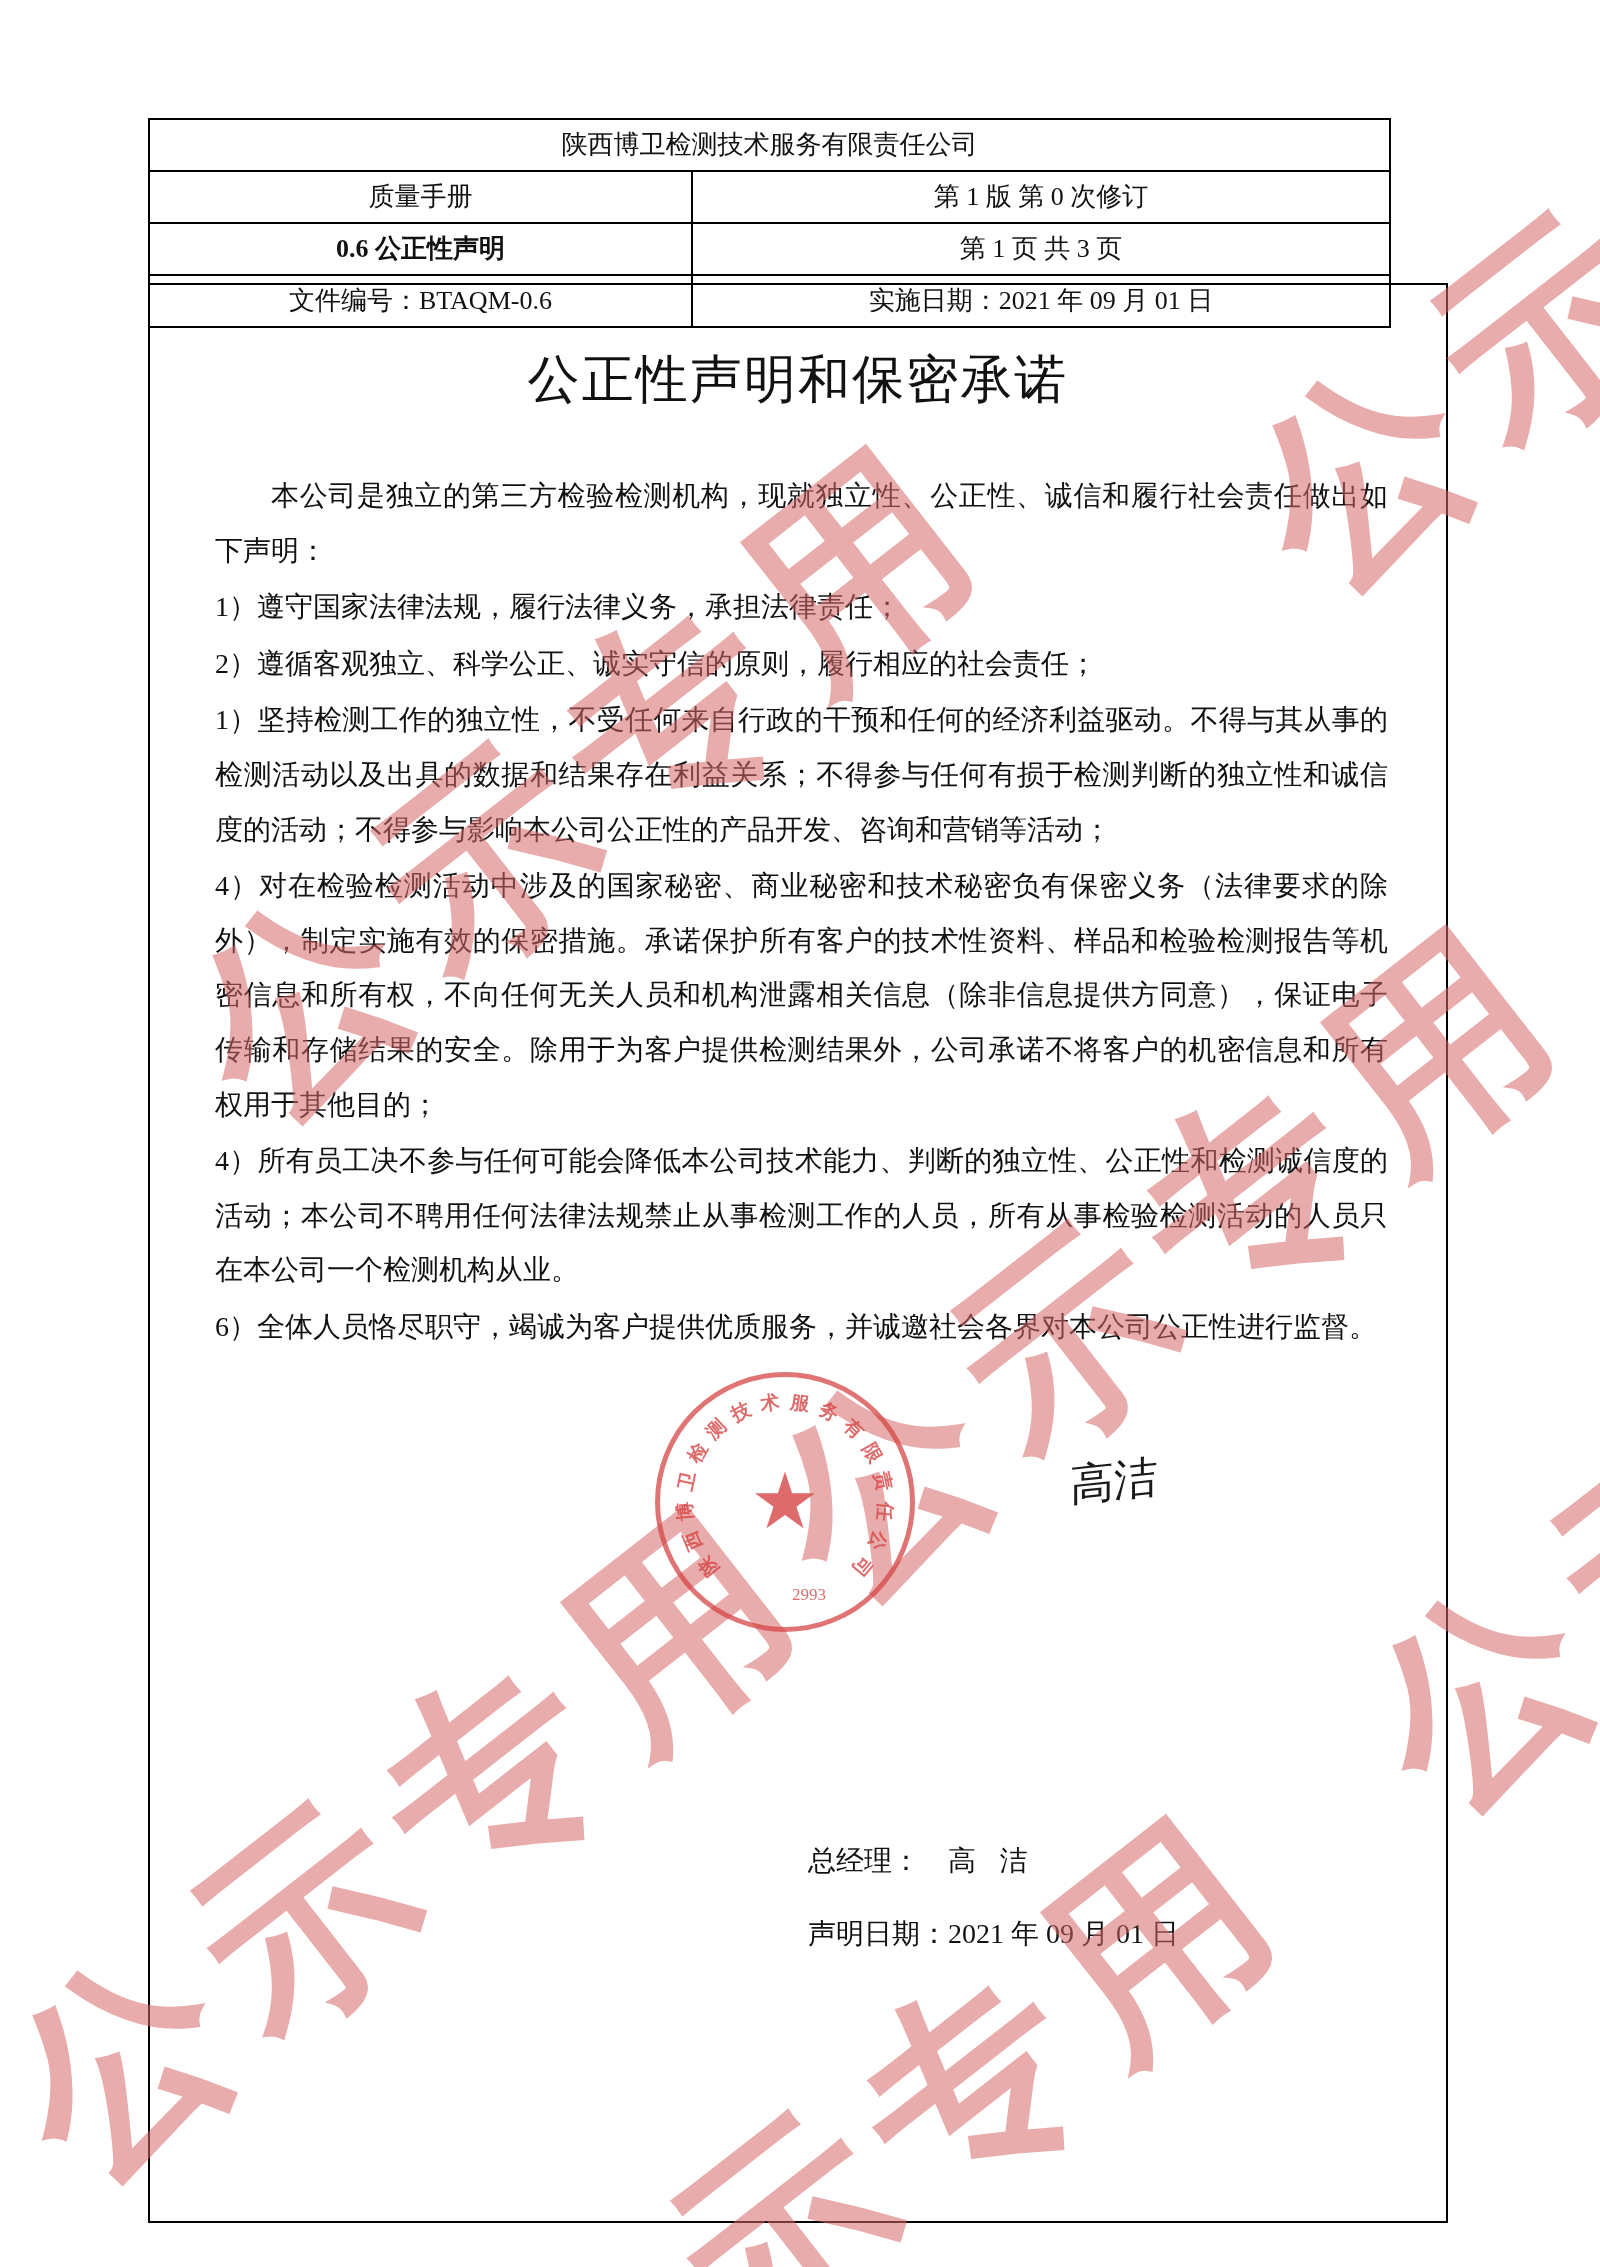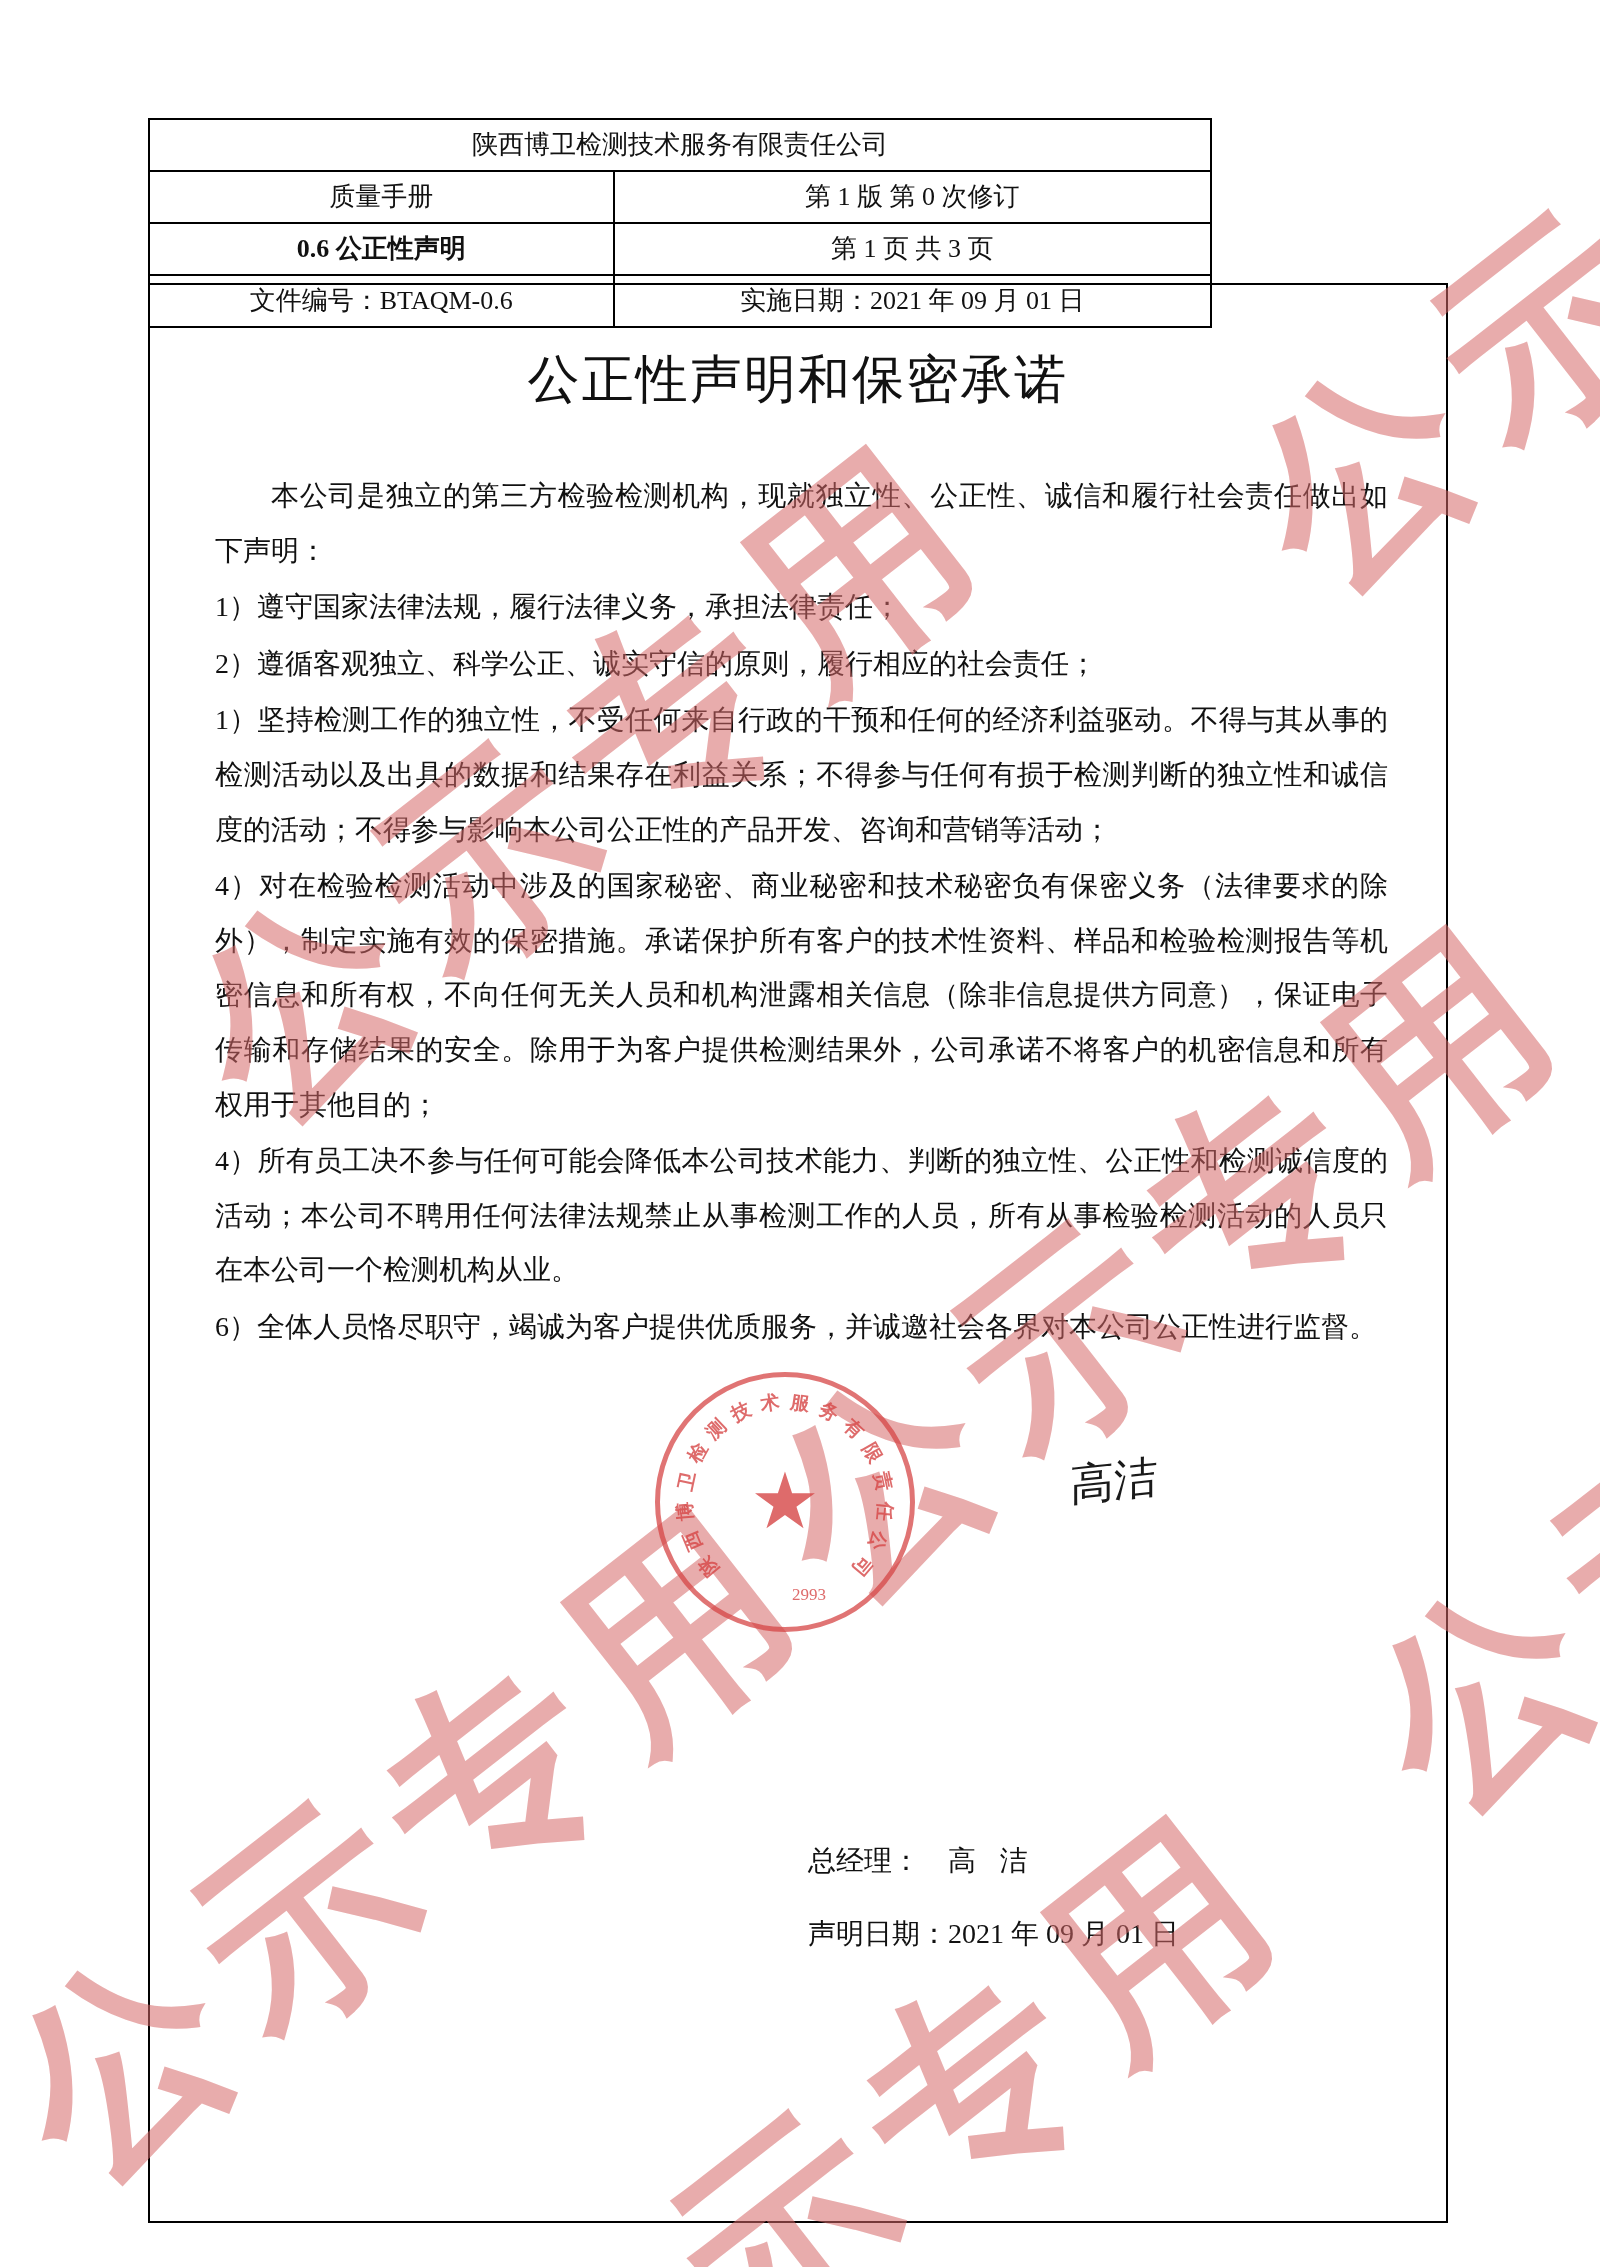--- a/index.html
+++ b/index.html
@@ -48,21 +48,21 @@
   .wm3 { left: 700px;  top: 1120px; font-size: 210px; transform: rotate(-38deg); }
   .wm4 { left: -60px;  top: 1700px; font-size: 210px; transform: rotate(-38deg); }
   .wm5 { left: 420px;  top: 2010px; font-size: 210px; transform: rotate(-38deg); }
   .wm6 { left: 1300px; top: 1330px; font-size: 210px; transform: rotate(-38deg); }
 
   
   .header-table {
     position: absolute;
     left: 148px;
     top: 118px;
-    width: 1064px;
+    width: 1243px;
     border-collapse: collapse;
     z-index: 2;
     border-radius: 9px;
   }
   .header-table td {
     border: 2px solid #000;
     padding: 6px 10px;
     font-size: 26px;
     line-height: 1.25;
     text-align: center;

